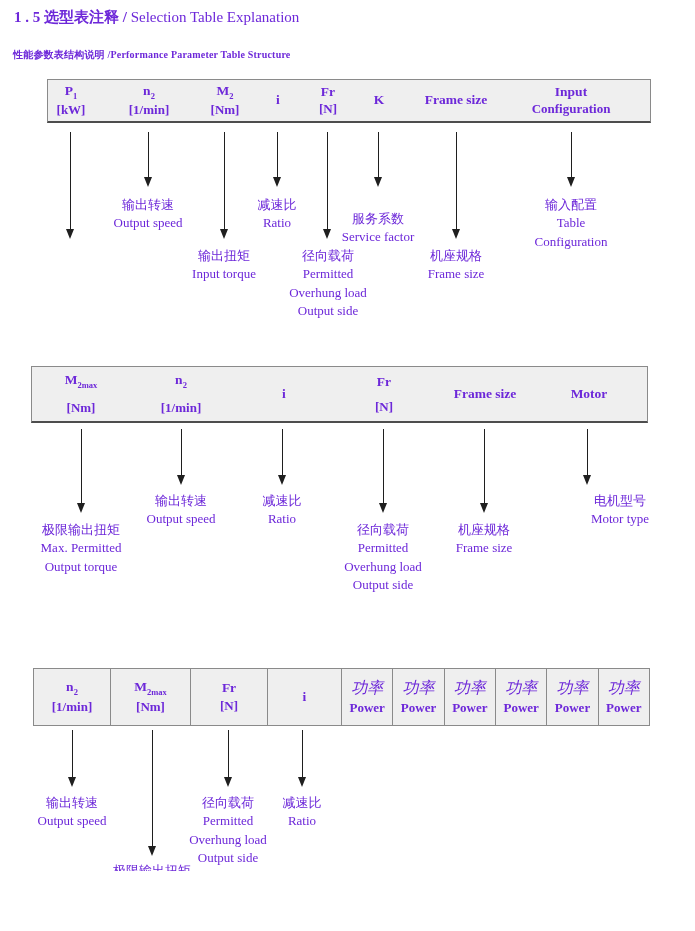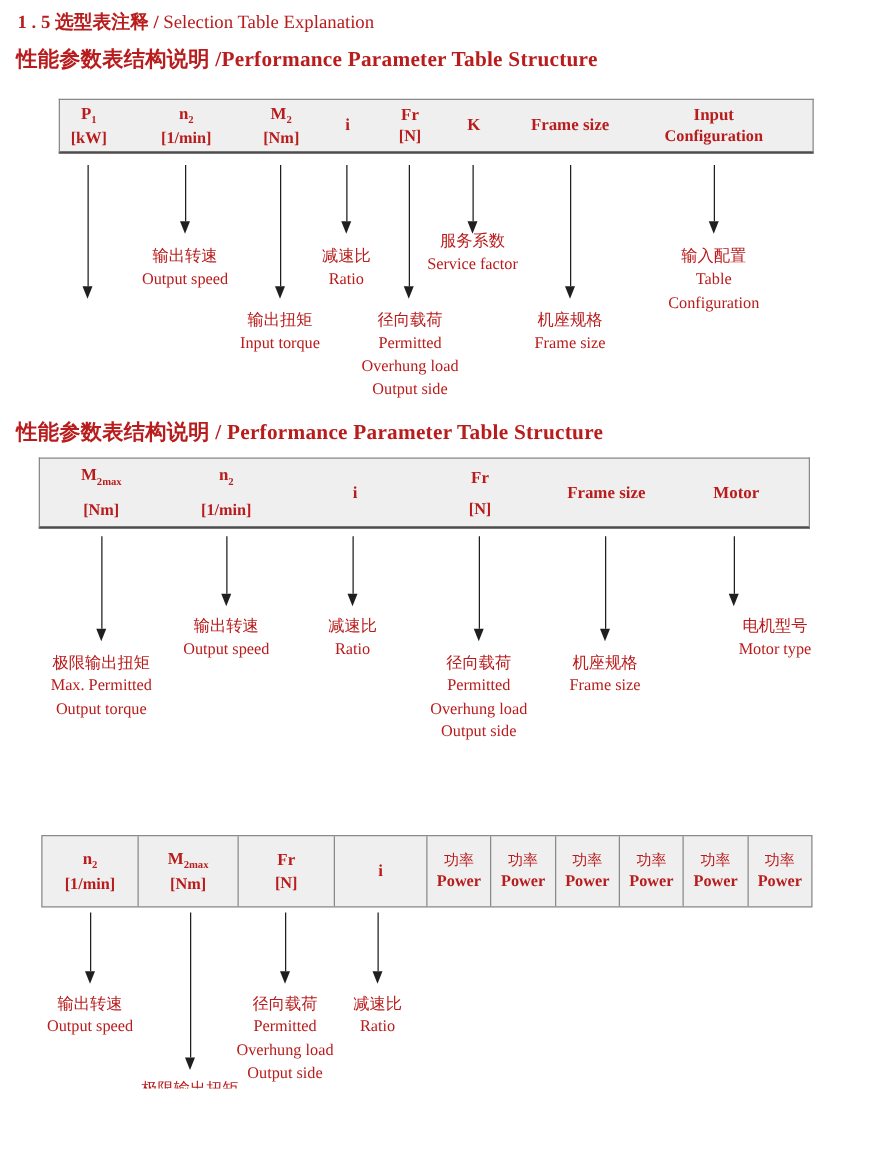--- a/index.html
+++ b/index.html
@@ -1,23 +1,23 @@
 <!DOCTYPE html>
 <html><head>
 <meta charset="utf-8">
 <style>
   html,body{margin:0;padding:0;background:#ffffff;}
   .page{
     position:relative;width:695px;height:871px;background:#ffffff;
-    font-family:"Liberation Serif","DejaVu Serif",serif;color:#b91c1c;overflow:hidden;
+    font-family:"Liberation Serif","DejaVu Serif",serif;color:#6d28d9;overflow:hidden;
   }
   .title{position:absolute;left:14px;top:8px;font-size:15px;white-space:nowrap;}
   .t-zh{font-weight:bold;}
   .t-en{font-weight:normal;}
-  .heading{position:absolute;left:13px;font-size:17px;font-weight:bold;white-space:nowrap;letter-spacing:.2px;}
+  .heading{position:absolute;left:13px;font-size:10px;font-weight:bold;white-space:nowrap;letter-spacing:.2px;margin-top:12px;}
 
   .ptable{position:absolute;background:#efefef;border:1px solid #8a8a8a;box-sizing:border-box;}
   .thick-bottom{border-bottom:2.5px solid #4d4d4d;}
   .cell{
     position:absolute;top:0;height:100%;transform:translateX(-50%);
     display:flex;flex-direction:column;justify-content:center;align-items:center;
     text-align:center;gap:3px;white-space:nowrap;
   }
   .cell.tall{gap:11px;}
   .sym{font-weight:bold;font-size:13.5px;line-height:1.05;}
@@ -28,21 +28,21 @@
     position:absolute;left:33px;top:668px;width:617px;height:58px;
     background:#efefef;border:1px solid #8a8a8a;box-sizing:border-box;display:flex;
   }
   .c3{
     box-sizing:border-box;border-right:1px solid #8a8a8a;
     display:flex;flex-direction:column;justify-content:center;align-items:center;
     gap:4px;text-align:center;white-space:nowrap;
   }
   .c3:last-child{border-right:none;}
   .pw{flex:1;}
-  .zh{font-size:12px;line-height:1.05;}
+  .zh{font-size:16px;line-height:1.05;font-style:italic;}
 
   .arrow{position:absolute;transform:translateX(-50%);display:flex;flex-direction:column;align-items:center;}
   .arrow i{display:block;}
   .stem{width:1px;flex:1;background:#1f1f1f;}
   .head{width:0;height:0;border-style:solid;border-width:10px 4.5px 0 4.5px;border-color:#1f1f1f transparent transparent transparent;}
 
   .callout{
     position:absolute;transform:translateX(-50%);
     text-align:center;white-space:pre-line;font-size:13px;line-height:1.42;width:max-content;
   }
@@ -124,29 +124,28 @@
   <div class="callout" style="left:148px;top:196px">输出转速
 Output speed</div>
   <div class="callout" style="left:224px;top:247px">输出扭矩
 Input torque</div>
   <div class="callout" style="left:277px;top:196px">减速比
 Ratio</div>
   <div class="callout" style="left:328px;top:247px">径向载荷
 Permitted
 Overhung load
 Output side</div>
-  <div class="callout" style="left:378px;top:184px">服务系数
+  <div class="callout" style="left:378px;top:210px">服务系数
 Service factor</div>
   <div class="callout" style="left:456px;top:247px">机座规格
 Frame size</div>
   <div class="callout" style="left:571px;top:196px">输入配置
 Table
 Configuration</div>
 
-  <div class="heading" style="top:334px">性能参数表结构说明 / Performance Parameter Table Structure</div>
 
   <div class="ptable thick-bottom" style="left:31px;top:366px;width:617px;height:57px">
     <div class="cell tall" style="left:49px">
       <span class="sym"><span>M</span><sub class="ss">2max</sub></span>
       <span class="unit">[Nm]</span>
     </div>
     <div class="cell tall" style="left:149px">
       <span class="sym"><span>n</span><sub class="ss">2</sub></span>
       <span class="unit">[1/min]</span>
     </div>

